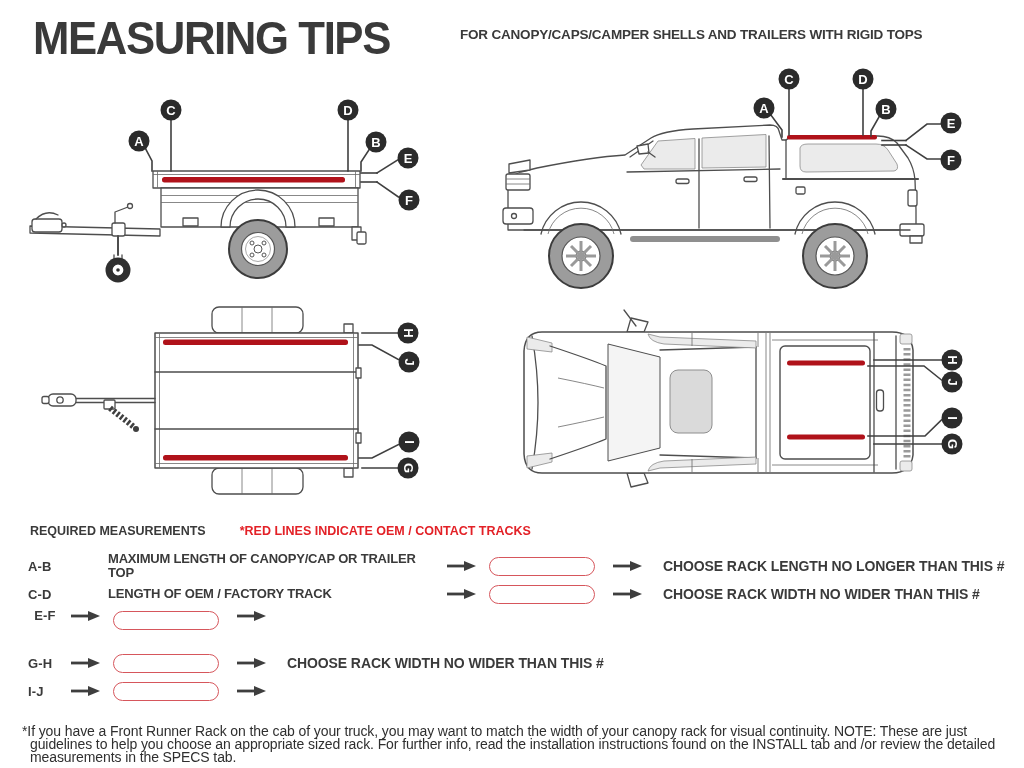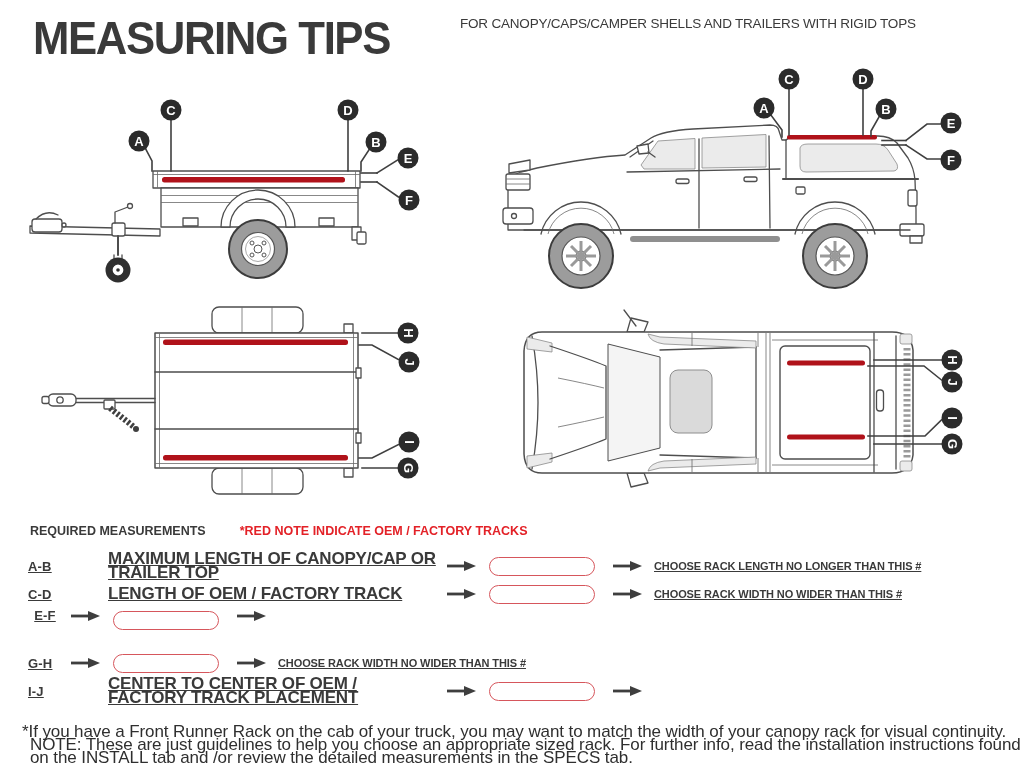--- a/index.html
+++ b/index.html
@@ -3,58 +3,58 @@
 <meta charset="utf-8">
 <style>
   html,body{margin:0;padding:0;background:#ffffff;}
   body{width:1024px;height:768px;position:relative;overflow:hidden;
        font-family:"Liberation Sans",sans-serif;color:#3a3a3a;}
   .abs{position:absolute;}
 
   
   #title{left:33px;top:10px;font-size:47px;font-weight:bold;letter-spacing:-1.5px;
          color:#3a3a3a;transform:scaleX(.93);transform-origin:left top;white-space:nowrap;}
-  #subtitle{left:460px;top:14px;font-size:13.5px;font-weight:normal;line-height:19px;
+  #subtitle{left:460px;top:25px;font-size:13.5px;font-weight:bold;line-height:19px;
             letter-spacing:-.2px;color:#3a3a3a;}
 
   
   svg{display:block;}
   .art{stroke:#4e4e4e;stroke-width:1.3;fill:none;stroke-linecap:round;stroke-linejoin:round;}
   .artw{stroke:#4e4e4e;stroke-width:1.3;fill:#ffffff;stroke-linejoin:round;}
   .thin{stroke:#6a6a6a;stroke-width:.8;fill:none;}
   .glass{fill:#ebebeb;stroke:#8a8a8a;stroke-width:.8;}
   .track{fill:#b0121a;stroke:none;}
   .leader{stroke:#3f3f3f;stroke-width:1.6;fill:none;stroke-linecap:square;}
   .cbg{fill:#2b2b2b;stroke:none;}
   .cletter{fill:#ffffff;font-family:"Liberation Sans",sans-serif;font-size:13px;
            font-weight:bold;text-anchor:middle;}
 
   
   #legendline{left:30px;top:524px;display:flex;gap:34px;font-size:12.5px;font-weight:bold;}
   #legend-note{color:#e32127;}
   #rows{left:28px;top:552px;width:990px;}
-  .mrow{display:flex;align-items:center;text-decoration:underline;}
+  .mrow{display:flex;align-items:center;}
   .mrow.tall{align-items:flex-start;text-align:center;}
   .col-id{width:34px;font-size:13px;font-weight:bold;letter-spacing:.2px;}
-  .col-desc{width:330px;font-size:17px;font-weight:bold;line-height:14px;
+  .col-desc{width:330px;font-size:13px;font-weight:bold;line-height:14px;
             white-space:pre-line;letter-spacing:-.2px;padding-left:46px;}
   .col-arrow{width:46px;display:flex;justify-content:center;}
   .pill{width:104px;height:17px;border:1.5px solid #d6565c;border-radius:10px;
         background:#fff;margin-left:5px;}
   .col-arrow2{width:32px;margin-left:16px;display:flex;justify-content:center;}
-  .col-result{margin-left:11px;font-size:11px;font-weight:bold;line-height:14px;
+  .col-result{margin-left:20px;font-size:14px;font-weight:bold;line-height:14px;
               white-space:pre-line;letter-spacing:-.1px;}
   .tall .col-id,.tall .col-desc,.tall .col-result{padding-top:0;}
   .tall .col-arrow,.tall .col-arrow2{margin-top:2px;}
   .tall .pill{margin-top:3px;}
   .arrow-shaft{stroke:#3e3e3e;stroke-width:2.8;}
   .arrow-head{fill:#3e3e3e;}
 
   
-  #footer{left:22px;top:725px;width:992px;font-size:17px;line-height:13px;
+  #footer{left:22px;top:725px;width:992px;font-size:14px;line-height:13px;
           color:#2f2f2f;padding-left:8px;text-indent:-8px;letter-spacing:-.1px;}
 </style>
 </head>
 <body>
 
 <div class="abs" id="title">MEASURING TIPS</div>
 <div class="abs" id="subtitle">
   <div>FOR CANOPY/CAPS/CAMPER SHELLS AND TRAILERS WITH RIGID TOPS</div>
 </div>
 
@@ -374,21 +374,21 @@
     <path class="leader" d="M441.5,144 L374,144"></path>
     <g>
         <circle class="cbg" cx="452" cy="144" r="10.5"></circle>
         <text class="cletter" x="452" y="148.5" transform="rotate(90 452 144)">G</text>
       </g>
   </g>
 </svg>
 
 <div class="abs" id="legendline">
   <span>REQUIRED MEASUREMENTS</span>
-  <span id="legend-note">*RED NOTE INDICATE OEM / FACTORY TRACKS</span>
+  <span id="legend-note">*RED LINES INDICATE OEM / CONTACT TRACKS</span>
 </div>
 
 <div class="abs" id="rows">
 
   <div class="mrow" style="height:28px">
     <div class="col-id">A-B</div>
     <div class="col-desc">MAXIMUM  LENGTH OF CANOPY/CAP OR TRAILER TOP</div>
     <div class="col-arrow">
         <svg width="30" height="12">
           <line class="arrow-shaft" x1="1" y1="6" x2="19" y2="6"></line>
@@ -454,21 +454,20 @@
         <svg width="30" height="12">
           <line class="arrow-shaft" x1="1" y1="6" x2="19" y2="6"></line>
           <polygon class="arrow-head" points="18,1 30,6 18,11"></polygon>
         </svg>
       </div>
     <div class="col-result">CHOOSE RACK WIDTH NO WIDER THAN THIS #</div>
   </div>
 
   <div class="mrow" style="height:28px">
     <div class="col-id">I-J</div>
-    <div class="col-desc">CENTER TO CENTER OF OEM / FACTORY TRACK PLACEMENT</div>
     <div class="col-arrow">
         <svg width="30" height="12">
           <line class="arrow-shaft" x1="1" y1="6" x2="19" y2="6"></line>
           <polygon class="arrow-head" points="18,1 30,6 18,11"></polygon>
         </svg>
       </div>
     <div class="pill"></div>
     <div class="col-arrow2">
         <svg width="30" height="12">
           <line class="arrow-shaft" x1="1" y1="6" x2="19" y2="6"></line>

